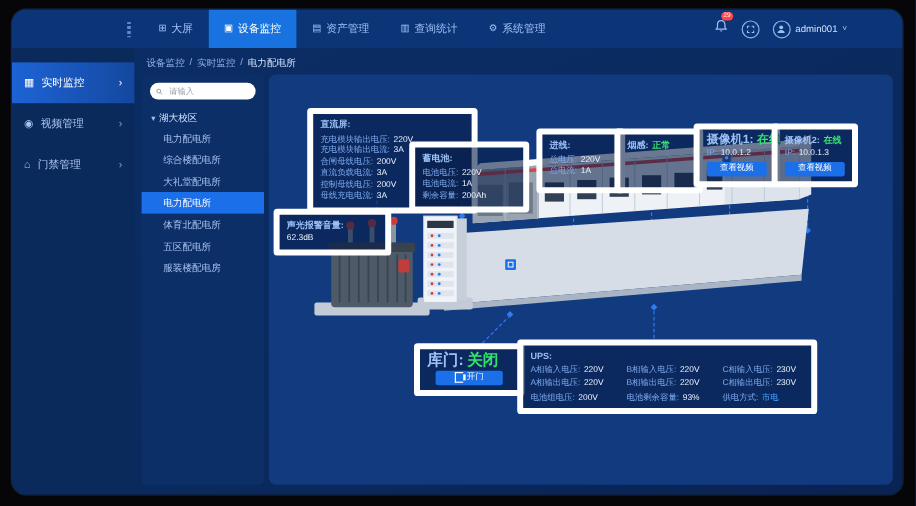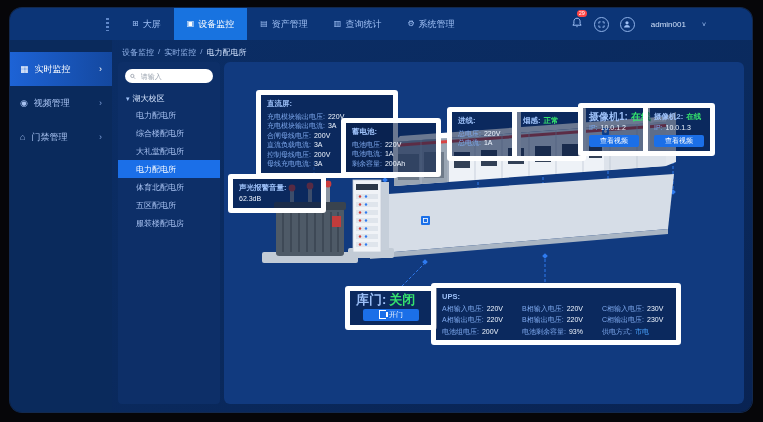--- a/index.html
+++ b/index.html
@@ -17,21 +17,21 @@
   .nav-item{display:flex;align-items:center;gap:4px;padding:0 13px;font-size:9px;
             color:#9fc0f5;cursor:pointer;}
   .nav-item .nicon{font-size:8px;line-height:8px;}
   .nav-item.active{background:#1873e0;color:#fff;}
   .nav-right{margin-left:auto;display:flex;align-items:center;gap:11px;margin-right:46px;}
   .bell-wrap{position:relative;}
   .badge{position:absolute;top:-5px;left:6px;background:#ff4545;color:#fff;font-size:5.5px;
          line-height:7px;padding:0 2px;border-radius:4px;}
   .round-ic{width:13px;height:13px;border:1px solid #8fb2e8;border-radius:50%;
             display:flex;align-items:center;justify-content:center;}
-  .user-wrap{display:flex;align-items:center;gap:16px;}
+  .user-wrap{display:flex;align-items:center;gap:4px;}
   .avatar{width:13px;height:13px;border:1px solid #8fb2e8;border-radius:50%;
           display:flex;align-items:center;justify-content:center;}
   .username{font-size:8px;color:#cfe0fa;}
   .caret{font-size:7px;color:#9fc0f5;}
   
   .sidebar{position:absolute;top:32px;left:0;width:102px;bottom:0;background:#0a2a5c;padding-top:12px;}
   .side-item{height:34px;display:flex;align-items:center;gap:6px;padding:0 10px;
              color:#a9c3f2;font-size:9px;cursor:pointer;}
   .side-item .sicon{font-size:9px;}
   .side-item .chev{margin-left:auto;font-size:9px;color:#7ea0da;}

